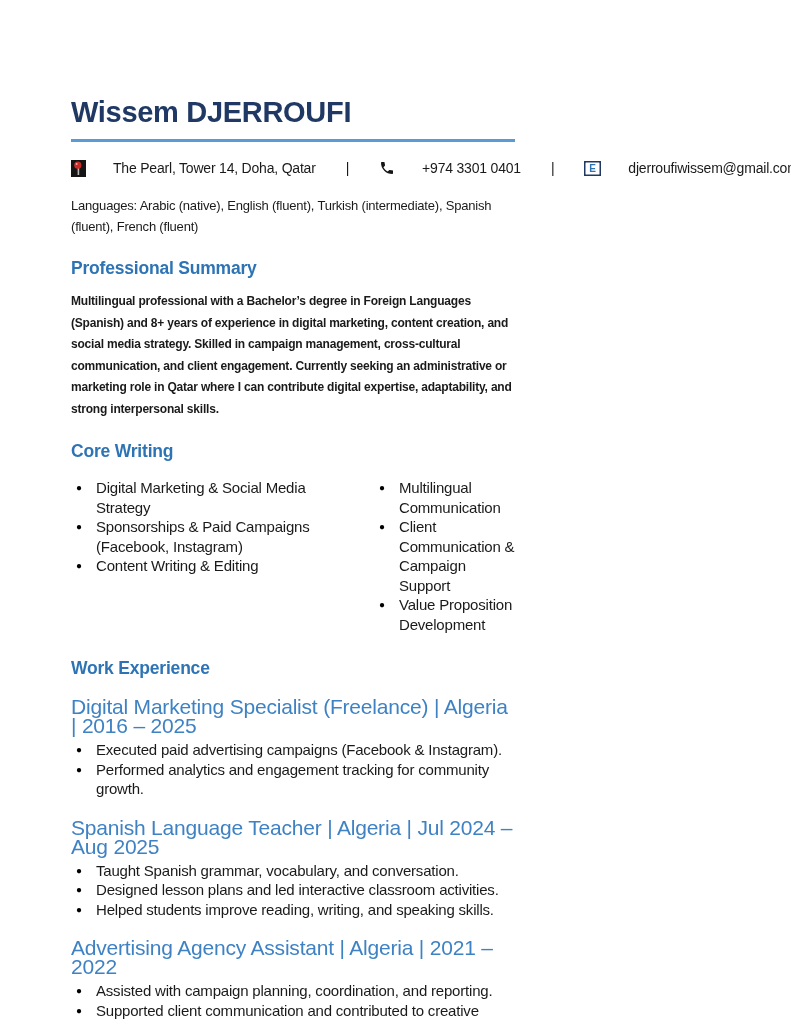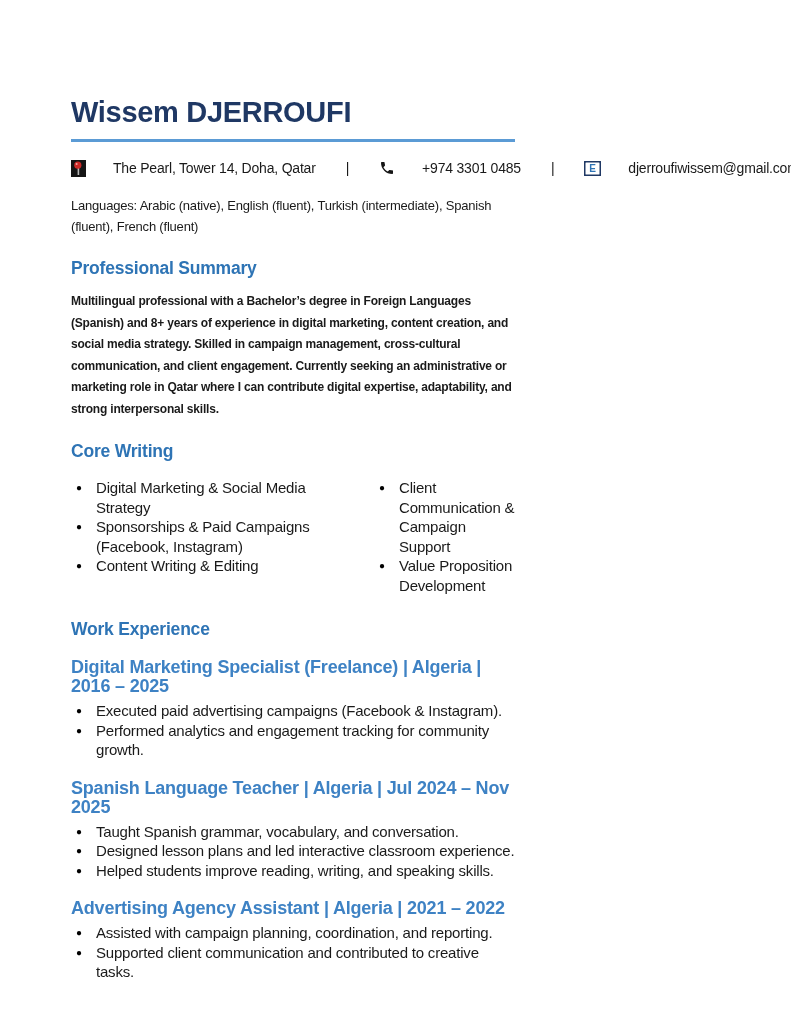--- a/index.html
+++ b/index.html
@@ -61,21 +61,21 @@
     font-size: 15px; line-height: 19.5px; letter-spacing: -0.2px;
     margin-bottom: 0;
   }
   ul.bullets li::before {
     content: "\25CF";
     position: absolute; left: 5px; top: 0;
     font-size: 10px; line-height: 19.5px; color: #000;
   }
   .skills ul.bullets { max-width: 280px; }
   h3.job-title {
-    margin-top: 19px; font-size: 18px; font-weight: 700; line-height: 19px;
+    margin-top: 19px; font-size: 21px; font-weight: 400; line-height: 19px;
     color: var(--job_heading_color, #3E82C4);
     letter-spacing: -0.2px;
   }
   ul.job-bullets { margin-top: 5px; }
   h2.section.work { margin-top: 24px; }
   .pin-icon svg, .phone-icon svg, .mail-icon svg { display: block; }
 </style>
 </head>
 <body>
 
@@ -93,21 +93,21 @@
         <circle cx="5.6" cy="4" r="1" fill="#f2a5a3"></circle>
       </svg>
     </span>
     <span>The Pearl, Tower 14, Doha, Qatar</span>
     <span class="sep">|</span>
     <span class="icon phone-icon">
       <svg width="16" height="16" viewBox="0 0 24 24">
         <path fill="#151515" d="M6.62 10.79c1.44 2.83 3.76 5.14 6.59 6.59l2.2-2.2c.27-.27.67-.36 1.02-.24 1.12.37 2.33.57 3.57.57.55 0 1 .45 1 1V20c0 .55-.45 1-1 1-9.39 0-17-7.61-17-17 0-.55.45-1 1-1h3.5c.55 0 1 .45 1 1 0 1.25.2 2.45.57 3.57.11.35.03.74-.25 1.02l-2.2 2.2z"></path>
       </svg>
     </span>
-    <span>+974 3301 0485</span>
+    <span>+974 3301 0401</span>
     <span class="sep">|</span>
     <span class="icon mail-icon">
       <svg width="17" height="15" viewBox="0 0 17 15">
         <rect x="0.5" y="0.5" width="16" height="14" rx="1.5" fill="#ffffff" stroke="#1F3864" stroke-width="2"></rect>
         <text x="8.5" y="11.2" text-anchor="middle" font-family="Liberation Sans, sans-serif" font-size="10" font-weight="bold" fill="#2E74B5">E</text>
       </svg>
     </span>
     <span>djerroufiwissem@gmail.com</span>
   </div>
 
@@ -117,40 +117,41 @@
   <p class="body-par">Multilingual professional with a Bachelor’s degree in Foreign Languages (Spanish) and 8+ years of experience in digital marketing, content creation, and social media strategy. Skilled in campaign management, cross-cultural communication, and client engagement. Currently seeking an administrative or marketing role in Qatar where I can contribute digital expertise, adaptability, and strong interpersonal skills.</p>
 
   <h2 class="section">Core Writing</h2>
   <div class="skills">
     <ul class="bullets">
       <li>Digital Marketing &amp; Social Media Strategy</li>
       <li>Sponsorships &amp; Paid Campaigns (Facebook, Instagram)</li>
       <li>Content Writing &amp; Editing</li>
     </ul>
     <ul class="bullets">
+      <li>Multilingual Communication</li>
       <li>Client Communication &amp; Campaign Support</li>
       <li>Value Proposition Development</li>
     </ul>
   </div>
 
   <h2 class="section work">Work Experience</h2>
 
   <div>
     <h3 class="job-title">Digital Marketing Specialist (Freelance) | Algeria | 2016 – 2025</h3>
     <ul class="bullets job-bullets">
       <li>Executed paid advertising campaigns (Facebook &amp; Instagram).</li>
       <li>Performed analytics and engagement tracking for community growth.</li>
     </ul>
   </div>
 
   <div>
-    <h3 class="job-title">Spanish Language Teacher | Algeria | Jul 2024 – Nov 2025</h3>
+    <h3 class="job-title">Spanish Language Teacher | Algeria | Jul 2024 – Aug 2025</h3>
     <ul class="bullets job-bullets">
       <li>Taught Spanish grammar, vocabulary, and conversation.</li>
-      <li>Designed lesson plans and led interactive classroom experience.</li>
+      <li>Designed lesson plans and led interactive classroom activities.</li>
       <li>Helped students improve reading, writing, and speaking skills.</li>
     </ul>
   </div>
 
   <div>
     <h3 class="job-title">Advertising Agency Assistant | Algeria | 2021 – 2022</h3>
     <ul class="bullets job-bullets">
       <li>Assisted with campaign planning, coordination, and reporting.</li>
       <li>Supported client communication and contributed to creative tasks.</li>
     </ul>

